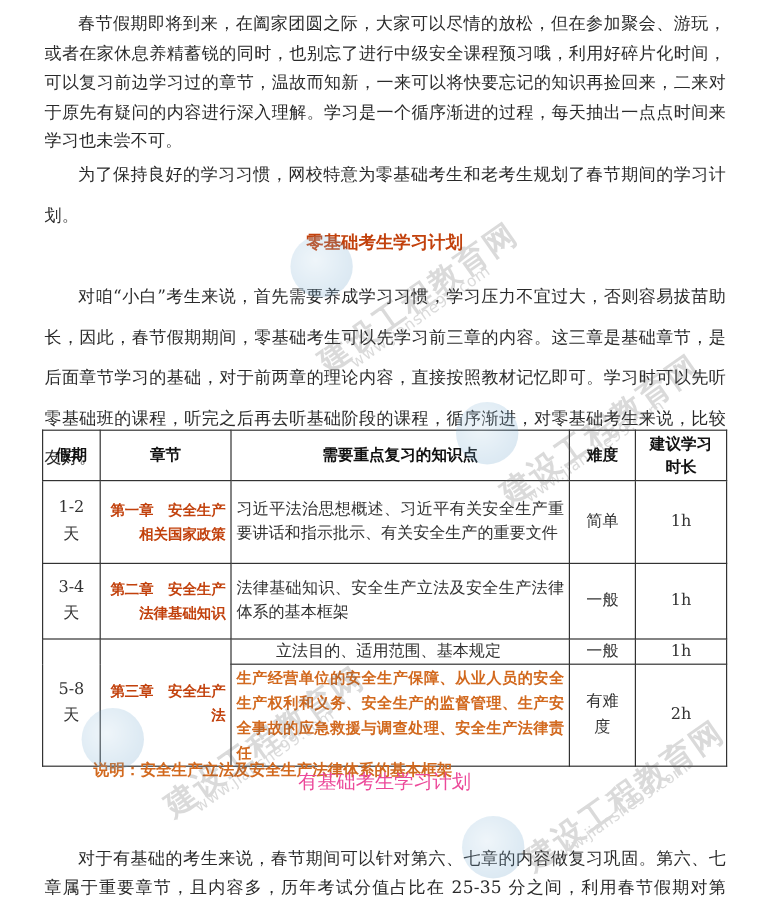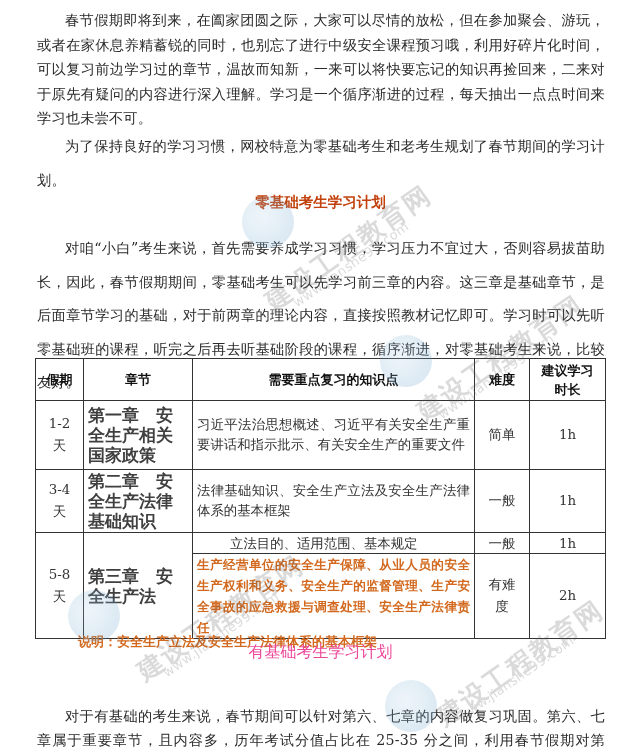--- a/index.html
+++ b/index.html
@@ -16,22 +16,22 @@
              font-family:"DejaVu Sans","Liberation Sans",sans-serif; }
   .h1 { top:193px; font-size:14.5px; font-weight:bold; color:#c2410c; }
   .h2 { top:642px; font-size:16px; color:#ec4899; }
 
   table.plan { position:absolute; left:35px; top:358px; border-collapse:collapse;
                table-layout:fixed; width:570px; font-size:13.4px; }
   table.plan td, table.plan th { border:1.3px solid #333; padding:0 4px; vertical-align:middle; }
   table.plan th { font-family:"DejaVu Sans","Liberation Sans",sans-serif; font-weight:bold;
                   font-size:13px; text-align:center; height:41px; line-height:19px; color:#111; }
   .c-period { text-align:center; line-height:22px; color:#333; }
-  .c-chapter { text-align:left; font-family:"DejaVu Sans","Liberation Sans",sans-serif;
-               font-weight:bold; font-size:17px; line-height:20px; color:#404040; }
+  .c-chapter { text-align:right; font-family:"DejaVu Sans","Liberation Sans",sans-serif;
+               font-weight:bold; font-size:12px; line-height:20px; color:#c2410c; }
   .c-points { text-align:justify; line-height:20px; color:#333; padding-left:6px; }
   .c-points.hl { color:#d2691e; font-family:"DejaVu Sans","Liberation Sans",sans-serif;
                  font-weight:bold; font-size:12.6px; line-height:21px; }
   .c-diff, .c-dur { text-align:center; color:#333; line-height:22px; }
   .note { position:absolute; left:78px; top:633px; font-size:13px; font-weight:bold;
           color:#d2691e; font-family:"DejaVu Sans","Liberation Sans",sans-serif; }
 
   .wm { position:absolute; pointer-events:none; opacity:0.22; }
   .wm-text { position:absolute; transform:rotate(-35deg); transform-origin:left top;
              font-family:"DejaVu Sans","Liberation Sans",sans-serif; color:#5a5a5a; white-space:nowrap; }

